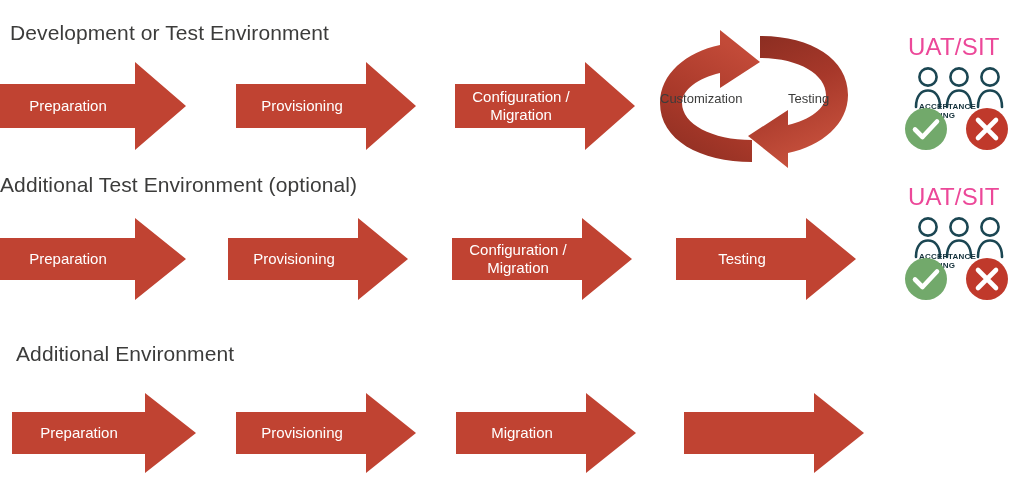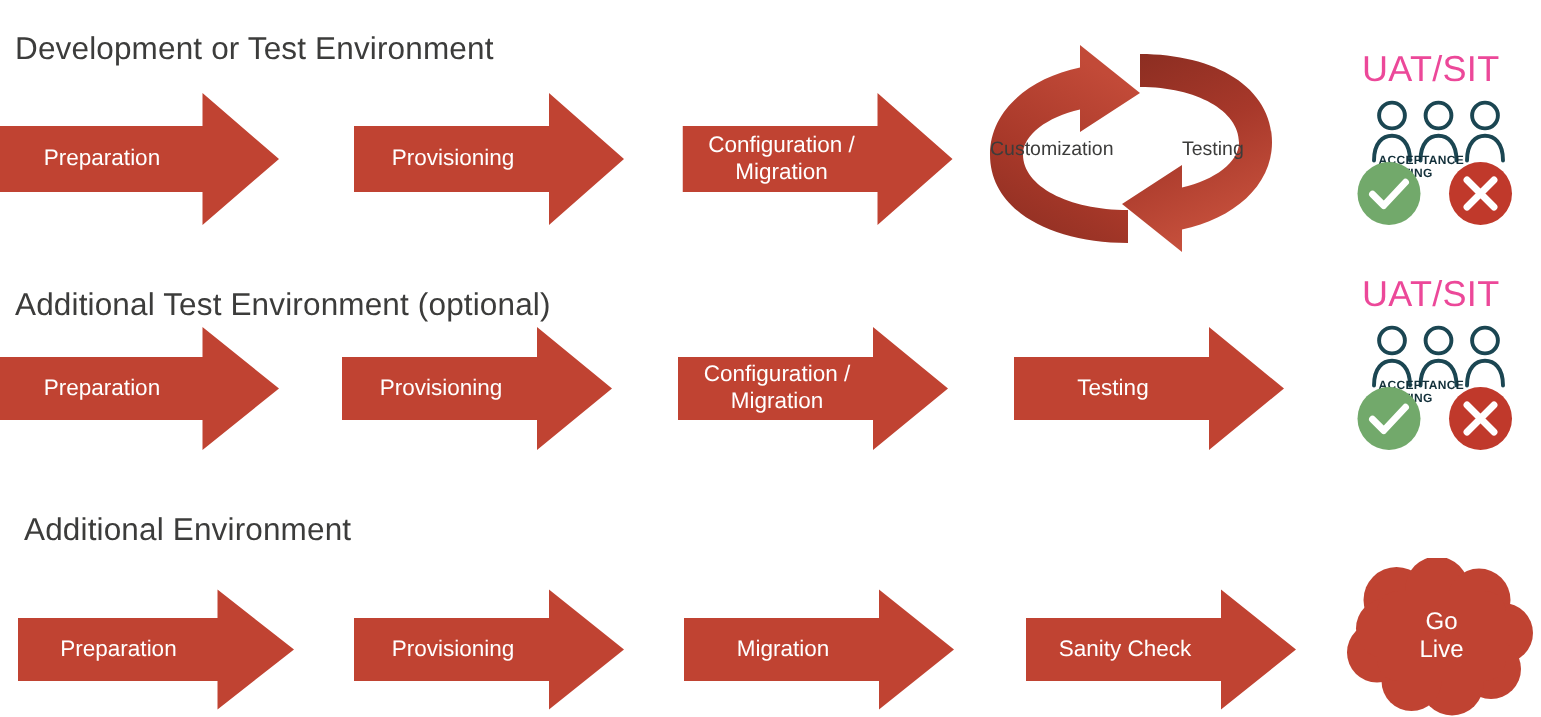--- a/index.html
+++ b/index.html
@@ -192,21 +192,21 @@
       <circle cx="22" cy="22" r="21" fill="#72a96b"></circle>
       <path d="M11,22.5 L18.5,30 L33,14.5" fill="none" stroke="#ffffff" stroke-width="4.6" stroke-linecap="round" stroke-linejoin="round"></path>
     </svg>
 
     <svg class="abs" style="left:66px; top:72px;" width="44" height="44" viewBox="0 0 44 44">
       <circle cx="22" cy="22" r="21" fill="#c0392b"></circle>
       <path d="M13,13 L31,31 M31,13 L13,31" fill="none" stroke="#ffffff" stroke-width="4.6" stroke-linecap="round"></path>
     </svg>
   </div>
 
-  <div class="row-heading" style="left:10px; top:174px;margin-top:19px;">Additional Test Environment (optional)</div>
+  <div class="row-heading" style="left:0; top:174px;">Additional Test Environment (optional)</div>
 
   <div class="arrow-wrap" style="left:0px; top:216px; width:188px; height:86px;">
     <svg width="188" height="86" viewBox="0 0 188 86">
       <path d="M0,22 L135,22 L135,2 L186,43 L135,84 L135,64 L0,64 Z" fill="#c04332"></path>
     </svg>
     <div class="arrow-label" style="padding-right:52px;">Preparation</div>
   </div>
 
   <div class="arrow-wrap" style="left:228px; top:216px; width:182px; height:86px;">
     <svg width="182" height="86" viewBox="0 0 182 86">
@@ -278,35 +278,16 @@
     <svg width="182" height="84" viewBox="0 0 182 84">
       <path d="M0,21 L130,21 L130,2 L180,42 L130,82 L130,63 L0,63 Z" fill="#c04332"></path>
     </svg>
     <div class="arrow-label" style="padding-right:50px;">Migration</div>
   </div>
 
   <div class="arrow-wrap" style="left:684px; top:391px; width:182px; height:84px;">
     <svg width="182" height="84" viewBox="0 0 182 84">
       <path d="M0,21 L130,21 L130,2 L180,42 L130,82 L130,63 L0,63 Z" fill="#c04332"></path>
     </svg>
-    <div class="arrow-label" style="padding-right:50px;">Sanity Check</div>
-  </div>
-
-  <div class="arrow-wrap" style="left:898px; top:372px; width:126px; height:106px;">
-    <svg width="126" height="106" viewBox="0 0 126 106">
-      <g fill="#c04332">
-        <circle cx="33" cy="28" r="22"></circle>
-        <circle cx="60" cy="20" r="21"></circle>
-        <circle cx="88" cy="28" r="21"></circle>
-        <circle cx="104" cy="50" r="20"></circle>
-        <circle cx="96" cy="74" r="20"></circle>
-        <circle cx="70" cy="84" r="21"></circle>
-        <circle cx="43" cy="82" r="20"></circle>
-        <circle cx="20" cy="63" r="20"></circle>
-        <circle cx="26" cy="47" r="20"></circle>
-        <rect x="20" y="22" width="86" height="60" rx="14"></rect>
-      </g>
-    </svg>
-    <div class="golive-label">Go
-Live</div>
-  </div>
+  </div>
+
 
 </div>
 
 </body></html>

